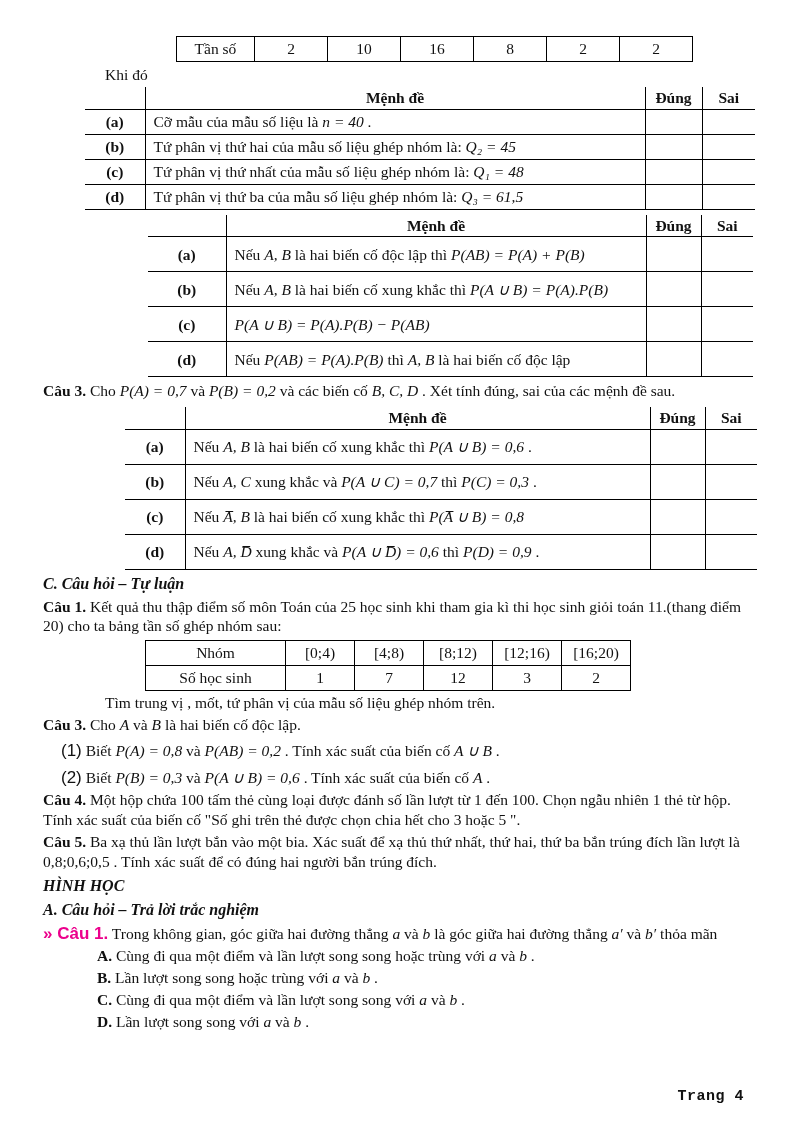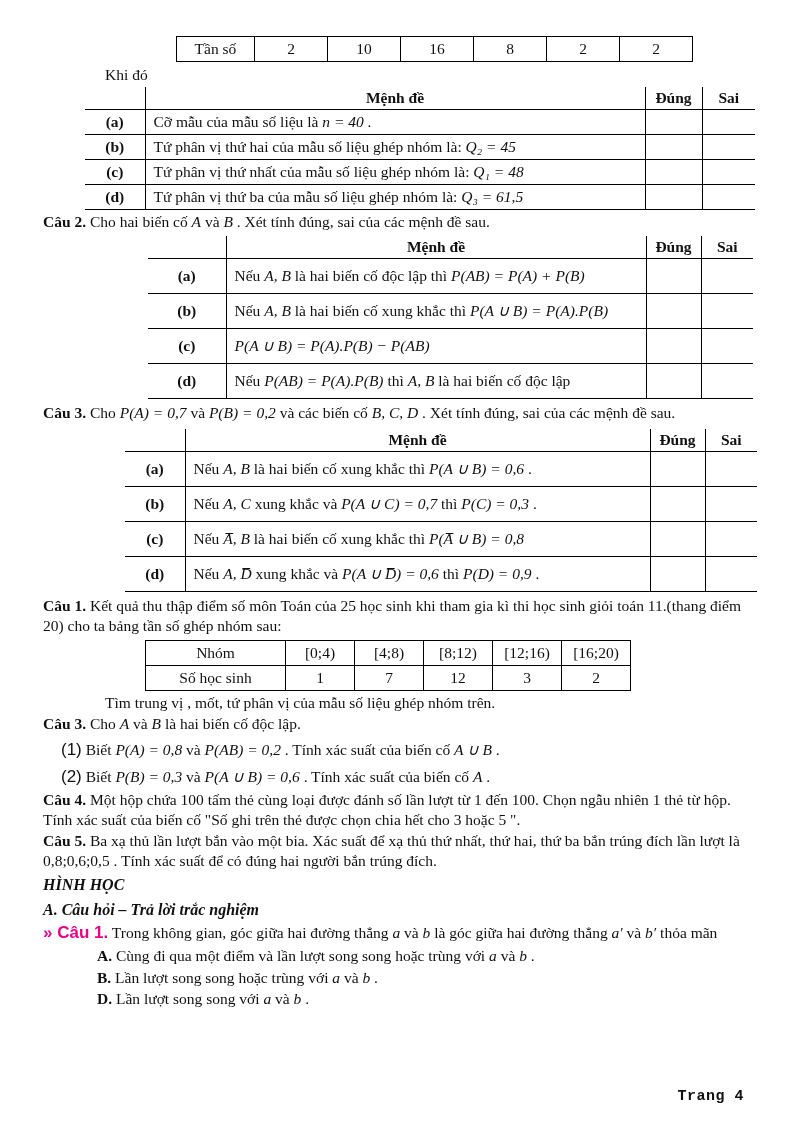--- a/index.html
+++ b/index.html
@@ -122,21 +122,20 @@
     </tr>
     <tr>
       <td class="lbl">(d)</td>
       <td><span>Tứ phân vị thứ ba của mẫu số liệu ghép nhóm là: </span><span class="mth">Q₃ = 61,5</span><span></span></td>
       <td class="ans"></td>
       <td class="ans"></td>
     </tr>
   </tbody>
     </table>
 
-  <p><span class="b">Câu 2.</span><span><span> Cho hai biến cố </span><span class="mth">A</span><span> và </span><span class="mth">B</span><span> . Xét tính đúng, sai của các mệnh đề sau.</span></span></p>
 
   <table class="stmt t2">
     <colgroup>
         <col class="cl">
         <col class="cs">
         <col class="cd">
         <col class="ca">
       </colgroup>
     <tbody>
         <tr>
@@ -208,20 +207,21 @@
     </tr>
     <tr>
       <td class="lbl">(d)</td>
       <td><span>Nếu </span><span class="mth">A, D̅</span><span> xung khắc và </span><span class="mth">P(A ∪ D̅) = 0,6</span><span> thì </span><span class="mth">P(D) = 0,9</span><span> .</span></td>
       <td class="ans"></td>
       <td class="ans"></td>
     </tr>
   </tbody>
     </table>
 
+  <div class="sec-head">C.  Câu hỏi – Tự luận</div>
 
   <p><span class="b">Câu 1.</span><span><span> Kết quả thu thập điểm số môn Toán của 25 học sinh khi tham gia kì thi học sinh giỏi toán 11.(thang điểm 20) cho ta bảng tần số ghép nhóm sau:</span></span></p>
 
   <table class="boxed nhom">
     <colgroup>
         <col class="c0">
         <col class="cv">
         <col class="cv">
         <col class="cv">
         <col class="cv">
@@ -256,16 +256,17 @@
   <p><span class="b">Câu 4.</span><span><span> Một hộp chứa 100 tấm thẻ cùng loại được đánh số lần lượt từ 1 đến 100. Chọn ngẫu nhiên 1 thẻ từ hộp. Tính xác suất của biến cố "Số ghi trên thẻ được chọn chia hết cho 3 hoặc 5 ".</span></span></p>
   <p><span class="b">Câu 5.</span><span><span> Ba xạ thủ lần lượt bắn vào một bia. Xác suất để xạ thủ thứ nhất, thứ hai, thứ ba bắn trúng đích lần lượt là 0,8;0,6;0,5 . Tính xác suất để có đúng hai người bắn trúng đích.</span></span></p>
 
   <div class="sec-head">HÌNH HỌC</div>
   <div class="sec-head">A.  Câu hỏi – Trả lời trắc nghiệm</div>
 
   <div class="mcq"><span class="mk">» Câu 1.</span><span><span> Trong không gian, góc giữa hai đường thẳng </span><span class="mth">a</span><span> và </span><span class="mth">b</span><span> là góc giữa hai đường thẳng </span><span class="mth">a′</span><span> và </span><span class="mth">b′</span><span> thỏa mãn</span></span></div>
 
   <p class="opt"><span class="b">A.</span><span><span> Cùng đi qua một điểm và lần lượt song song hoặc trùng với </span><span class="mth">a</span><span> và </span><span class="mth">b</span><span> .</span></span></p>
   <p class="opt"><span class="b">B.</span><span><span> Lần lượt song song hoặc trùng với </span><span class="mth">a</span><span> và </span><span class="mth">b</span><span> .</span></span></p>
+  <p class="opt"><span class="b">C.</span><span><span> Cùng đi qua một điểm và lần lượt song song với </span><span class="mth">a</span><span> và </span><span class="mth">b</span><span> .</span></span></p>
   <p class="opt"><span class="b">D.</span><span><span> Lần lượt song song với </span><span class="mth">a</span><span> và </span><span class="mth">b</span><span> .</span></span></p>
 
   <div class="footer">Trang 4</div>
 </div>
 
 </body></html>

